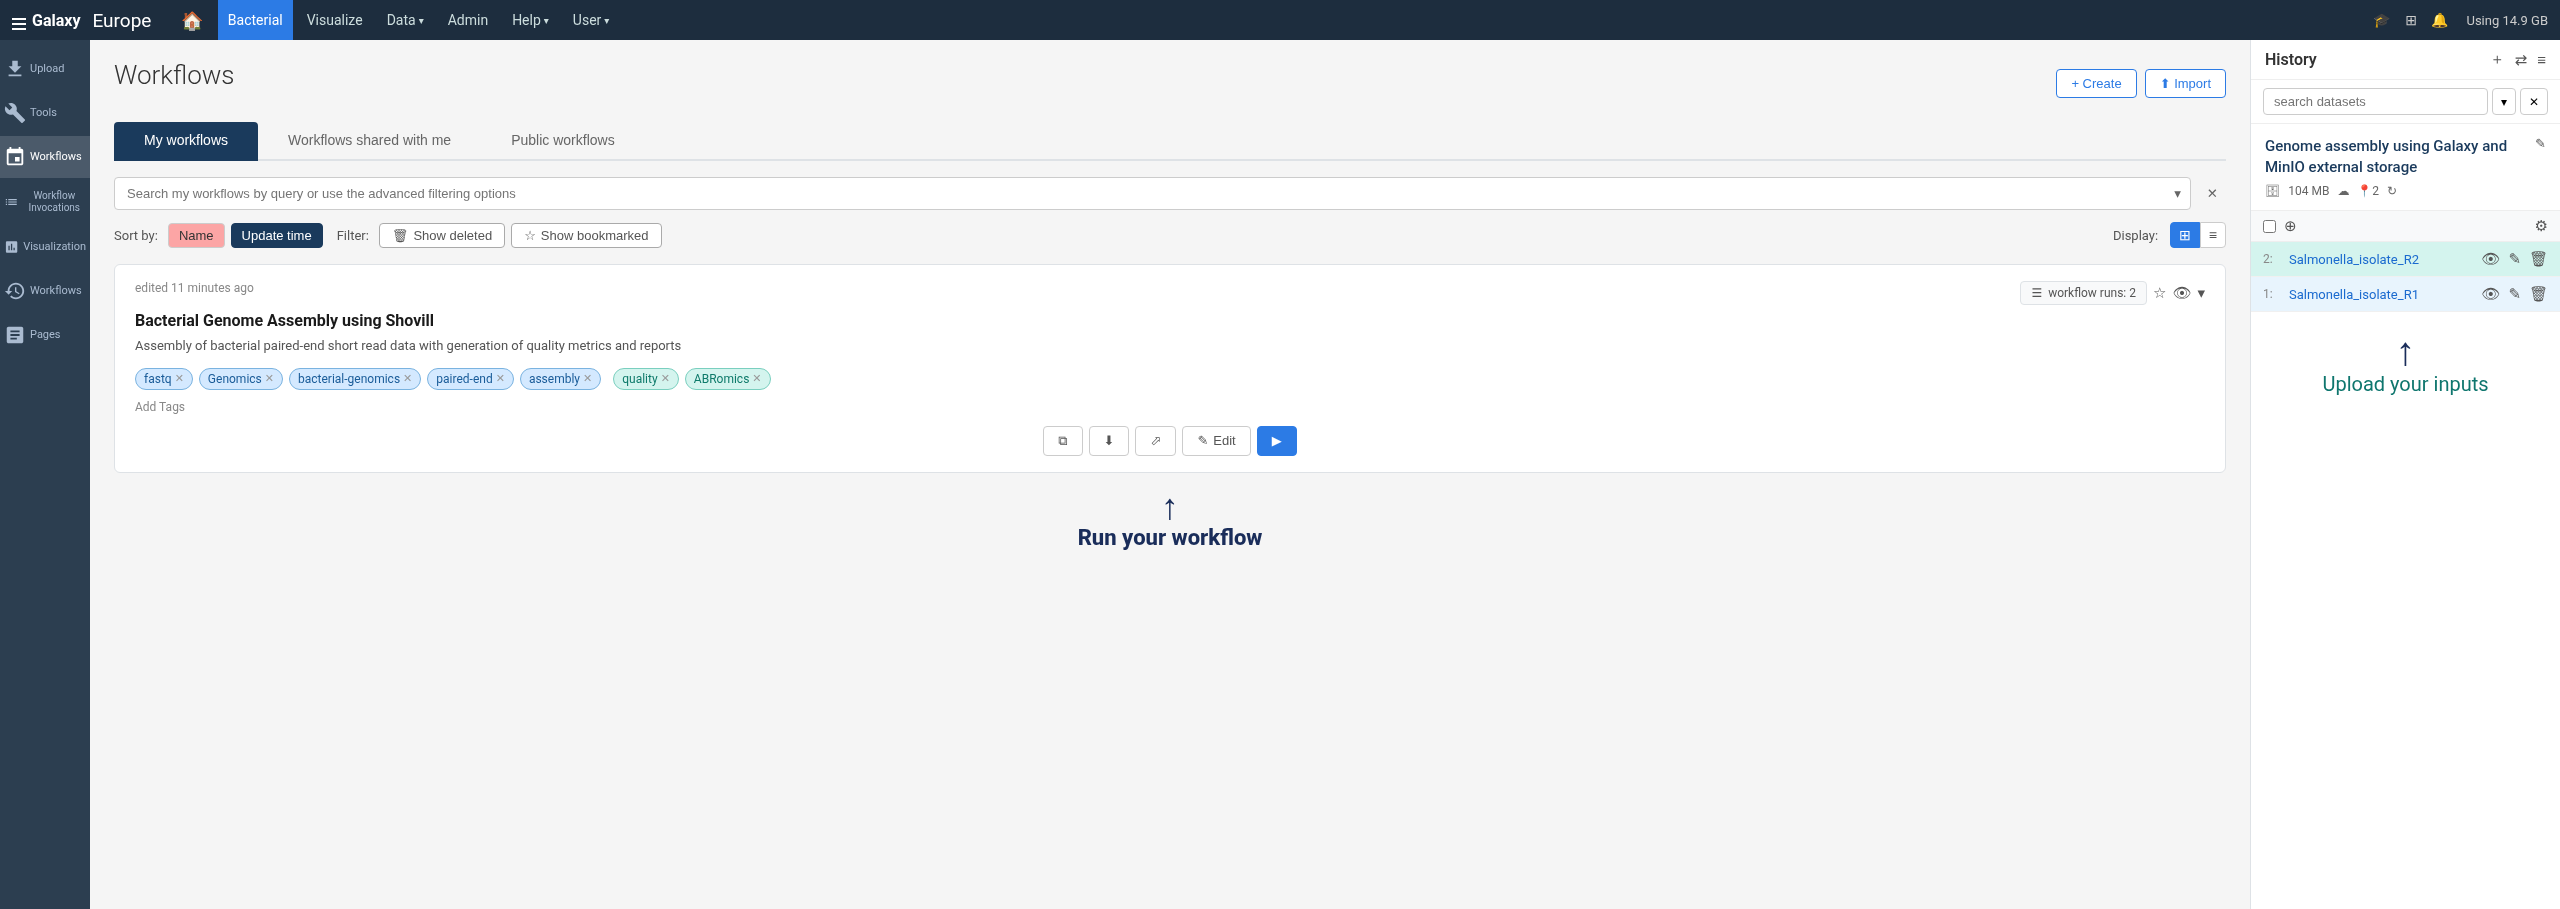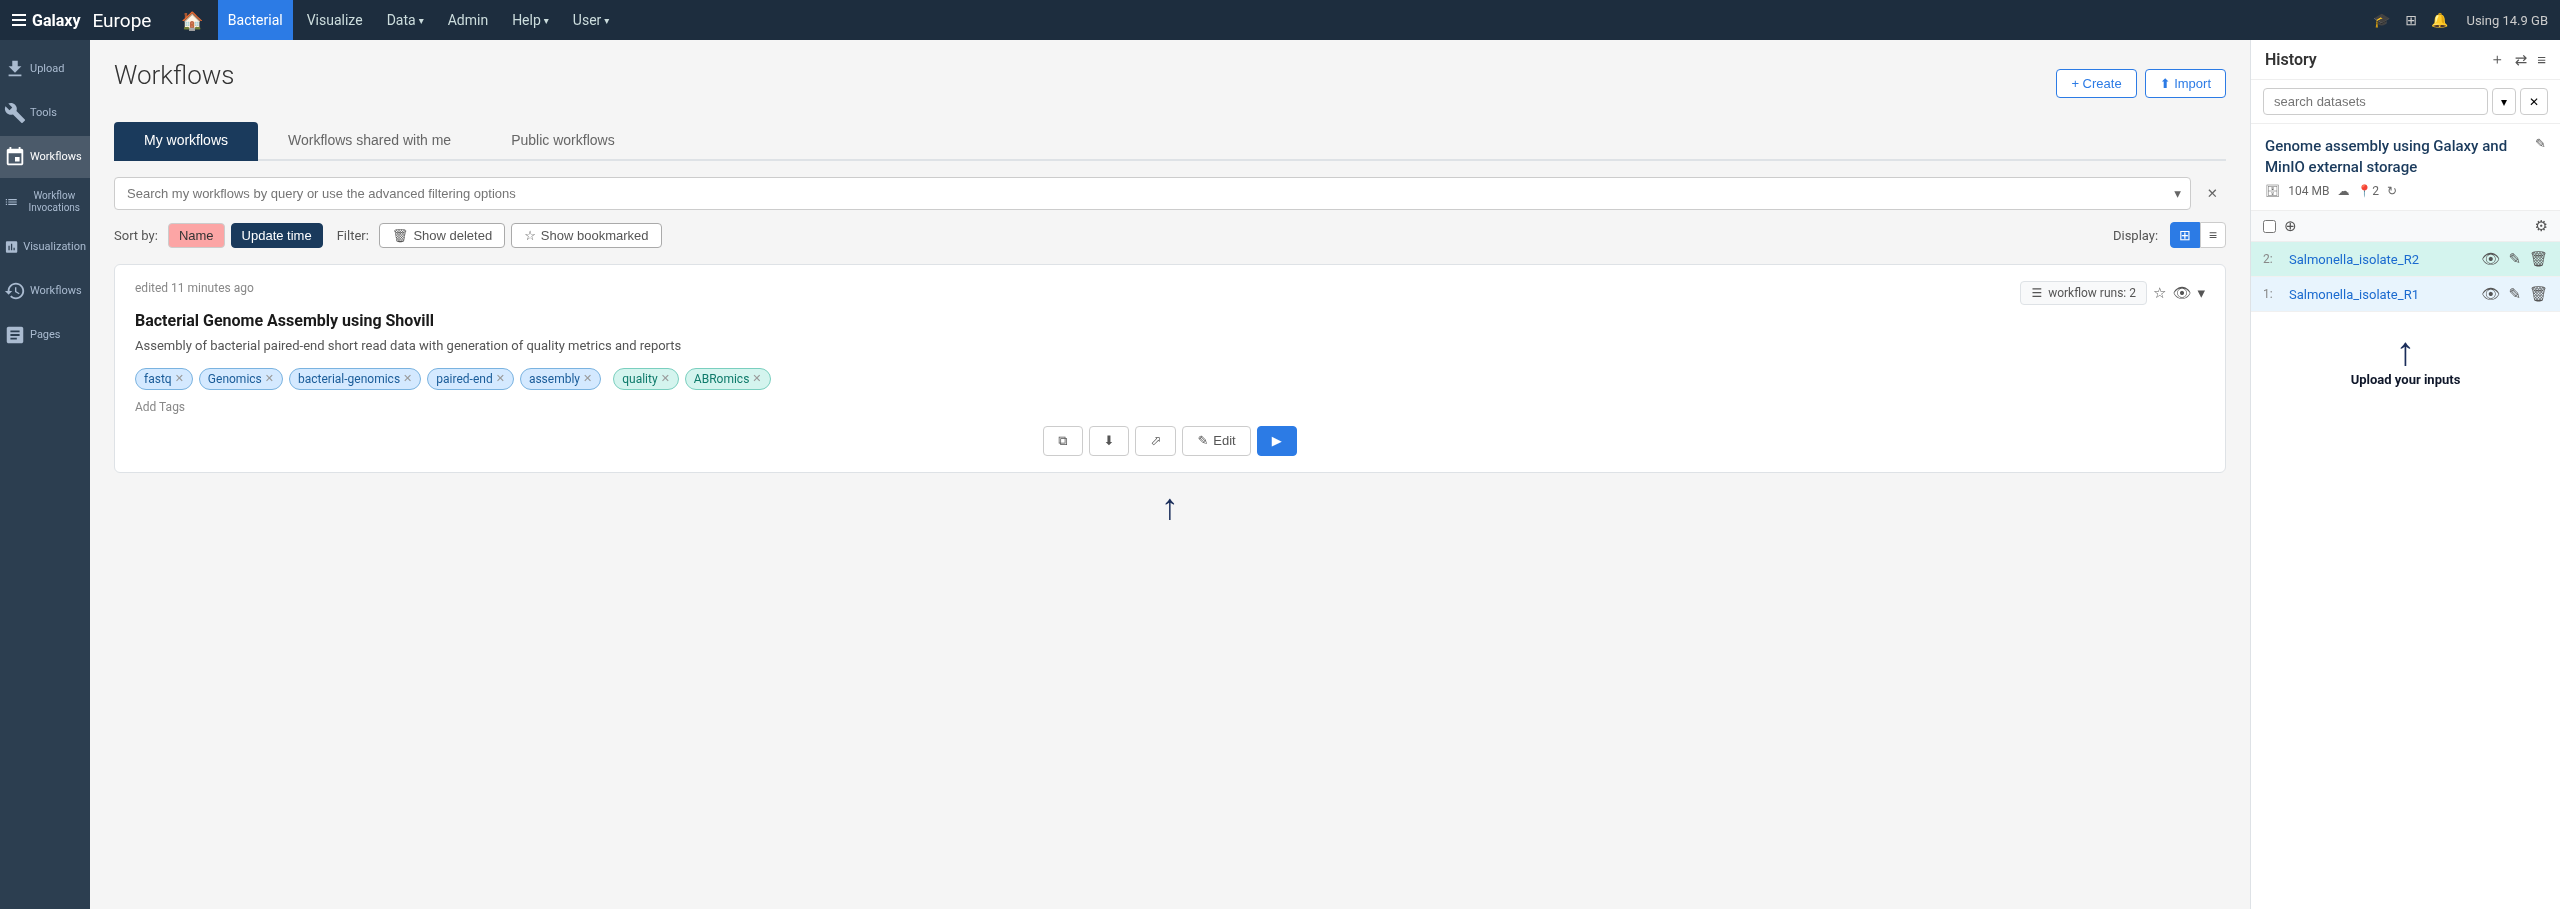--- a/index.html
+++ b/index.html
@@ -9,21 +9,21 @@
     .top-nav {
       background: #1d2d3e;
       color: white;
       display: flex;
       align-items: center;
       height: 40px;
       padding: 0 12px;
       gap: 4px;
       position: fixed; top: 0; left: 0; right: 0; z-index: 100;
     }
-    .nav-logo { display: flex; align-items: center; gap: 6px; font-weight: bold; font-size: 16px; margin-right: 8px; }
+    .nav-logo { display: flex; align-items: flex-end; gap: 6px; font-weight: bold; font-size: 16px; margin-right: 8px; }
     .nav-logo .hamburger { display: flex; flex-direction: column; gap: 3px; }
     .nav-logo .hamburger span { display: block; width: 14px; height: 2px; background: white; }
     .nav-instance { font-size: 19px; font-weight: 400; margin-right: 16px; }
     .nav-item {
       color: #cdd; padding: 0 10px; height: 40px; display: flex; align-items: center;
       cursor: pointer; font-size: 14px; white-space: nowrap;
     }
     .nav-item.active { background: #2c7be5; color: white; }
     .nav-item .arrow { font-size: 10px; margin-left: 3px; }
     .nav-home { font-size: 18px; }
@@ -162,21 +162,21 @@
     }
     .history-dataset { display: flex; align-items: center; padding: 8px 12px; gap: 8px; border-bottom: 1px solid #f0f0f0; }
     .dataset-num { font-size: 12px; color: #888; min-width: 18px; }
     .dataset-name { font-size: 13px; color: #1a6acf; flex: 1; }
     .dataset-actions { display: flex; gap: 8px; color: #888; font-size: 13px; }
     .dataset-green { background: #d4f4ee; }
     .dataset-blue { background: #e8f4fd; }
 
     .right-annotation { padding: 20px 14px; text-align: center; }
     .right-annotation .arrow-up { color: #1a2d5a; font-size: 40px; }
-    .right-annotation .annotation-text { font-size: 13px; font-weight: 700; color: #0f172a; }
+    .right-annotation .annotation-text { font-size: 20px; font-weight: 400; color: #0f766e; }
 
     .btn-icon { background: none; border: none; cursor: pointer; color: #555; padding: 0; font-size: 15px; }
 
     .top-action-btn {
       padding: 6px 14px; border-radius: 4px; font-size: 13px; cursor: pointer;
       display: flex; align-items: center; gap: 5px;
     }
     .btn-create { background: white; border: 1px solid #2c7be5; color: #2c7be5; }
     .btn-import { background: white; border: 1px solid #2c7be5; color: #2c7be5; }
     .top-btns { display: flex; gap: 8px; align-items: center; }
@@ -332,20 +332,21 @@
         <button class="action-btn" title="Copy">⧉</button>
         <button class="action-btn" title="Download">⬇</button>
         <button class="action-btn" title="Share">⬀</button>
         <button class="action-btn">✎ <span>Edit</span></button>
         <button class="action-btn run">▶</button>
       </div>
     </div>
 
     <div class="annotation-section">
       <div class="arrow-up">↑</div>
+      <div class="annotation-text">Run your workflow</div>
     </div>
   </main>
 
   <aside class="right-panel">
     <div class="history-header">
       <span class="history-title">History</span>
       <div class="history-header-icons">
         <button class="btn-icon">＋</button>
         <button class="btn-icon">⇄</button>
         <button class="btn-icon">≡</button>

